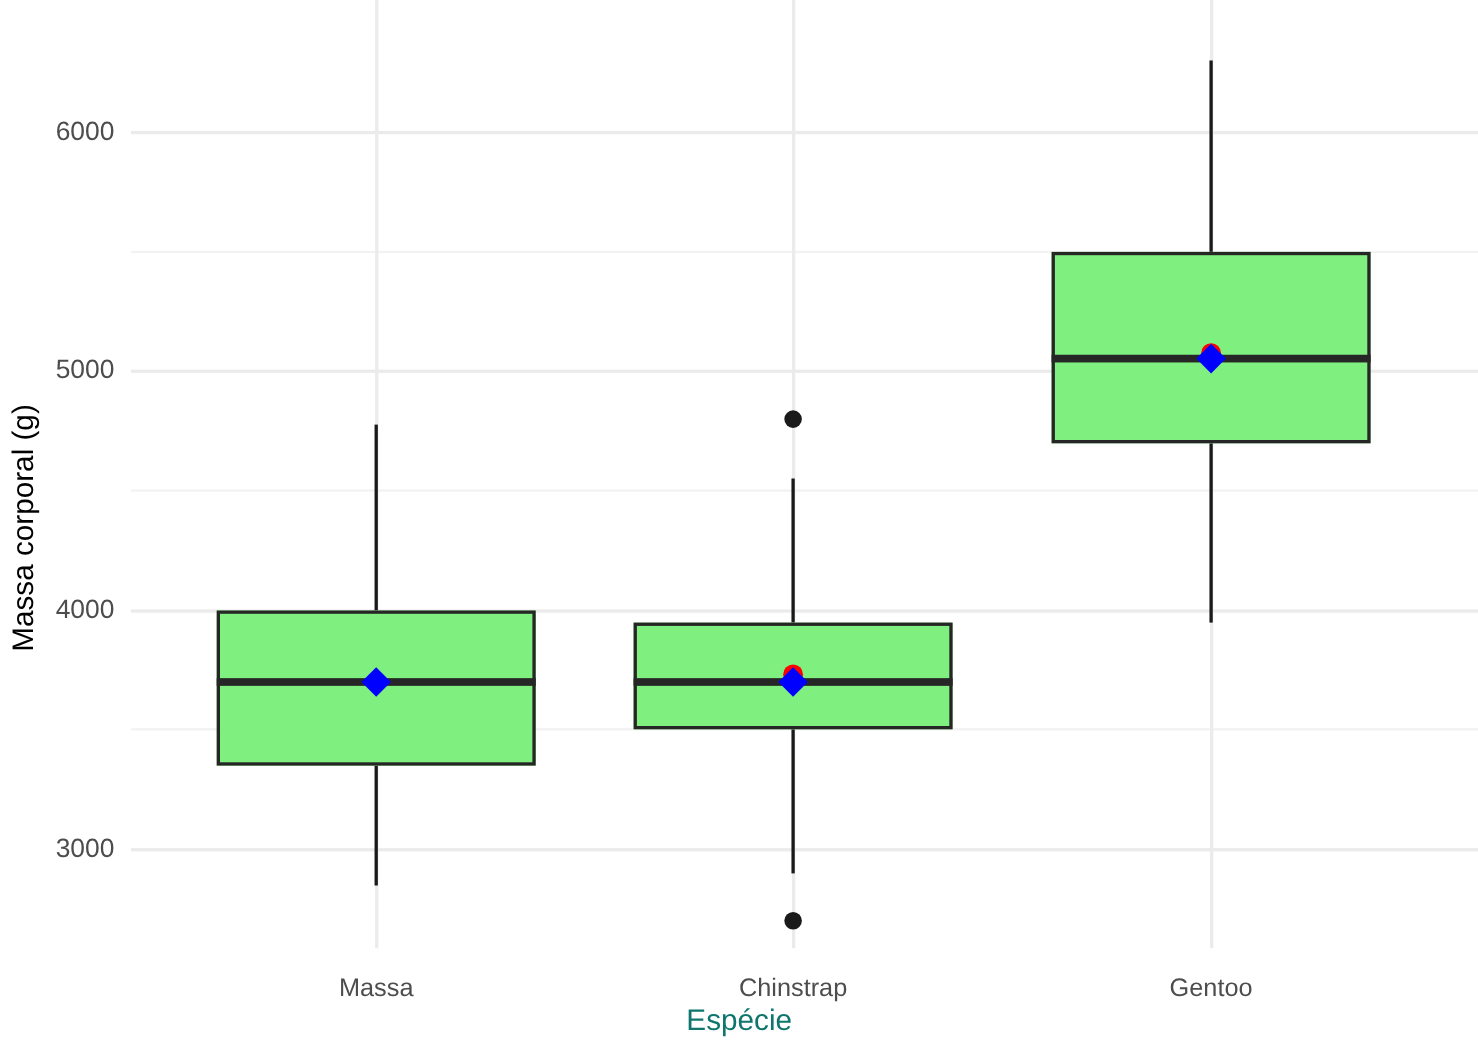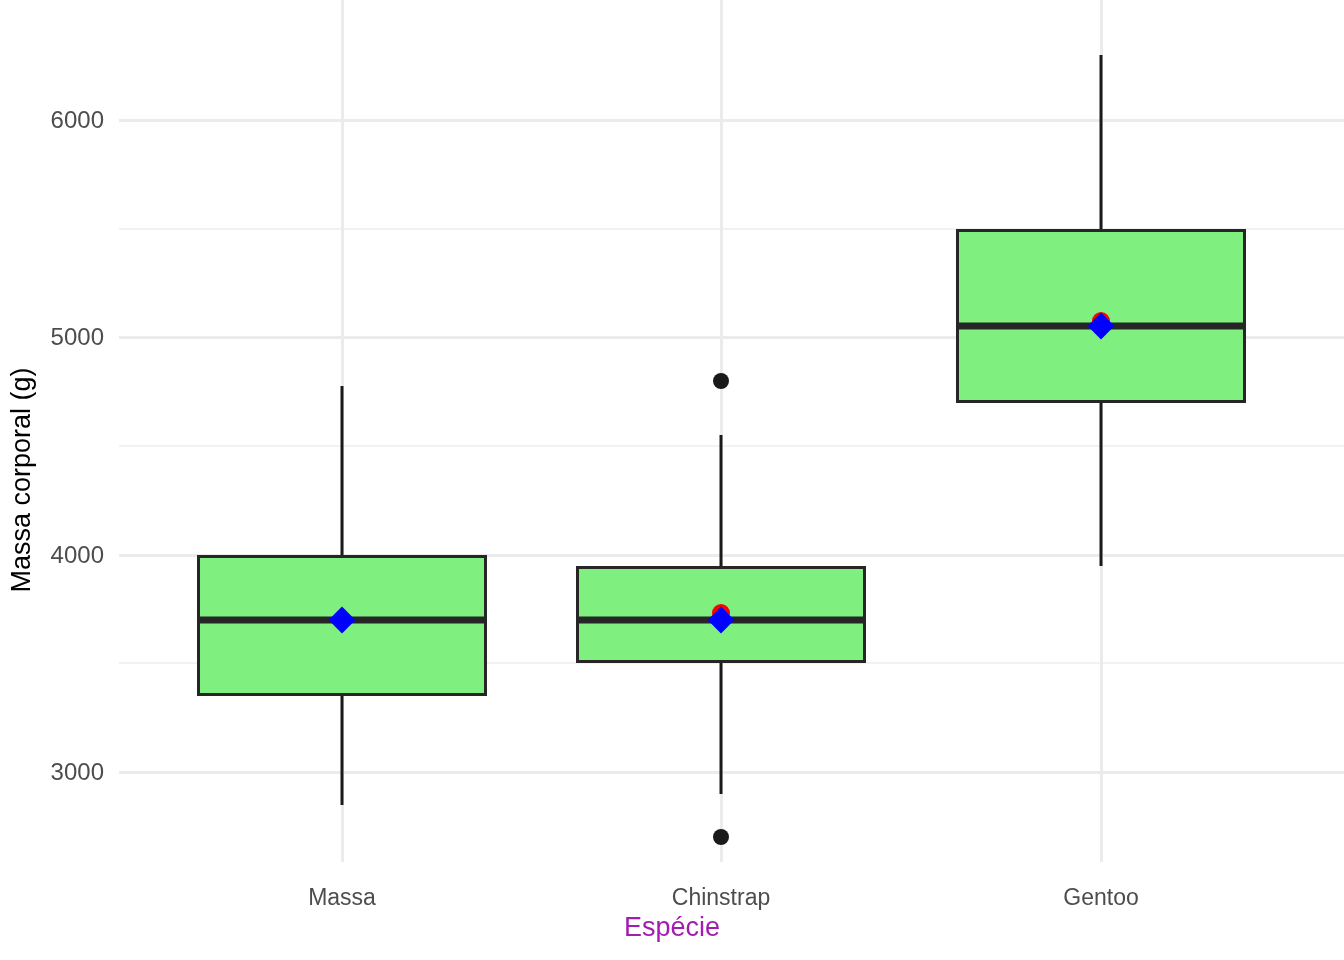--- a/index.html
+++ b/index.html
@@ -17,21 +17,21 @@
     left:0px;top:0px;
     width:960px;height:42px;
     transform-origin:0 0;
     transform:rotate(-90deg) translate(-960px,0);
     display:flex;align-items:center;justify-content:center;
     font-size:27px;color:#000;
     letter-spacing:0px;
   }
   .xlab{
     position:absolute;left:0;top:912px;width:1344px;
-    text-align:center;font-size:27px;color:#a21caf;
+    text-align:center;font-size:27px;color:#0f766e;
   }
 
   
   .ytick{
     position:absolute;right:1240px;
     width:120px;text-align:right;
     font-size:24px;color:#4d4d4d;
     transform:translateY(-50%);
     white-space:nowrap;
   }

